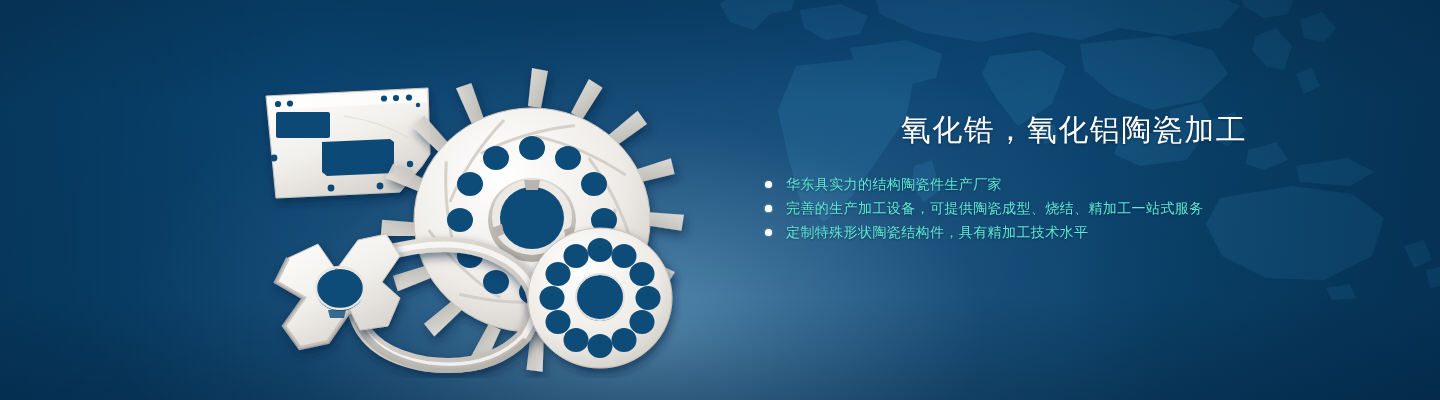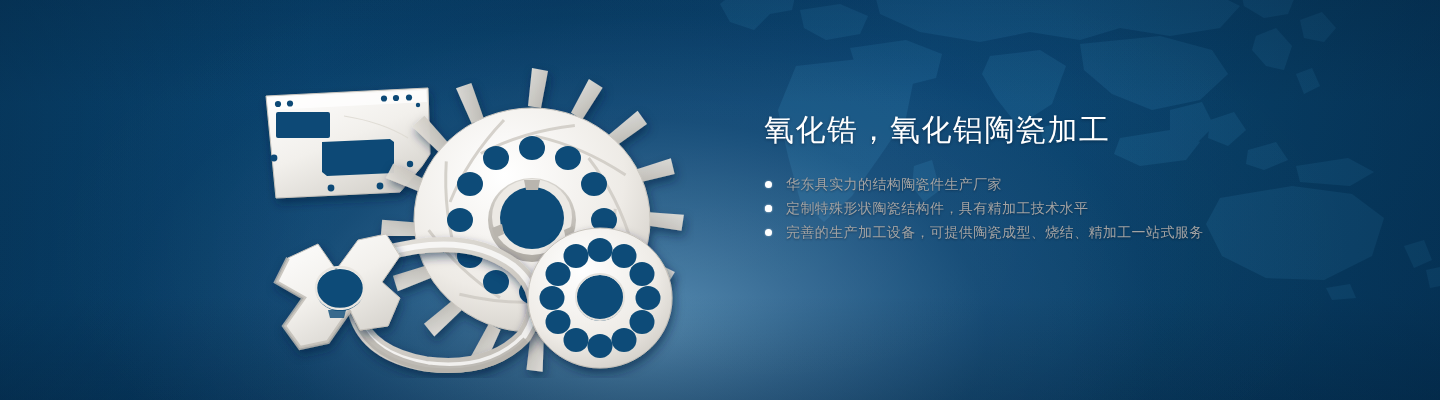--- a/index.html
+++ b/index.html
@@ -71,30 +71,31 @@
     width: 620px;
   }
   .headline {
     color: #ffffff;
     font-size: 30px;
     line-height: 40px;
     letter-spacing: 1.5px;
     font-weight: 400;
     white-space: nowrap;
     text-shadow: 0 1px 3px rgba(0,20,40,0.45);
+    text-align: center;
   }
   .bullets {
     list-style: none;
     margin: 22px 0 0 0;
     padding: 0;
   }
   .bullet {
     position: relative;
     padding-left: 22px;
-    color: #a3a3a3;
+    color: #5eead4;
     font-size: 14px;
     line-height: 24px;
     letter-spacing: 0.4px;
     white-space: nowrap;
     text-shadow: 0 1px 2px rgba(0,20,40,0.45);
   }
   .dot {
     position: absolute;
     left: 1px;
     top: 9px;
@@ -325,22 +326,22 @@
     <ul class="bullets">
       <li class="bullet">
         <span class="dot"></span>
         <span>华东具实力的结构陶瓷件生产厂家</span>
       </li>
       <li class="bullet">
         <span class="dot"></span>
       </li>
       <li class="bullet">
         <span class="dot"></span>
-        <span>定制特殊形状陶瓷结构件，具有精加工技术水平</span>
+        <span>完善的生产加工设备，可提供陶瓷成型、烧结、精加工一站式服务</span>
       </li>
       <li class="bullet">
         <span class="dot"></span>
-        <span>完善的生产加工设备，可提供陶瓷成型、烧结、精加工一站式服务</span>
+        <span>定制特殊形状陶瓷结构件，具有精加工技术水平</span>
       </li>
     </ul>
   </div>
 
 </div>
 
 </body></html>

